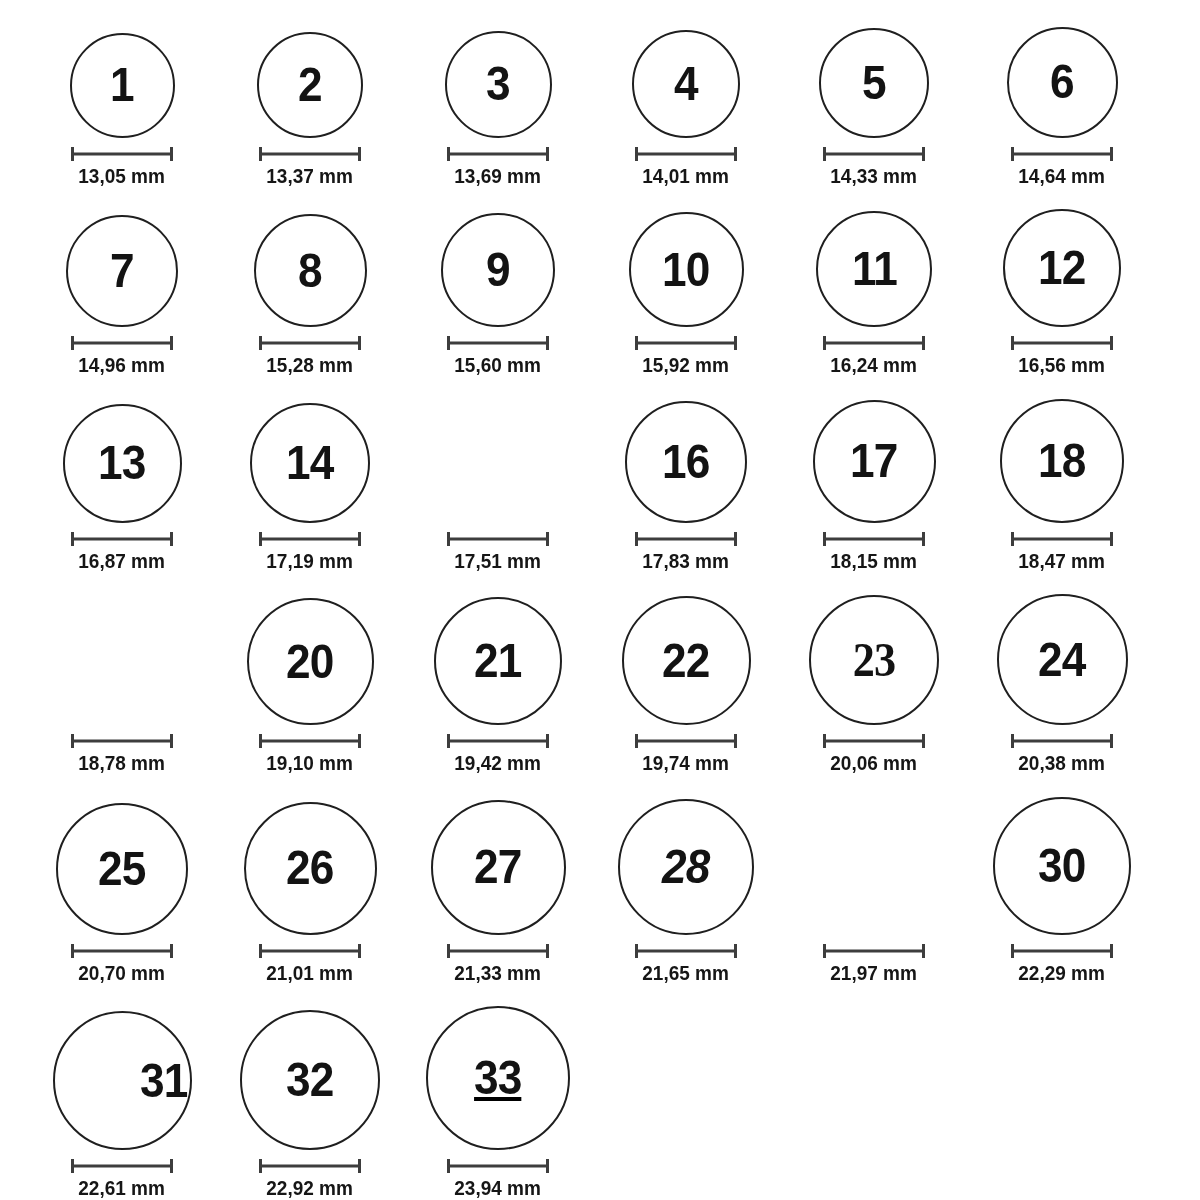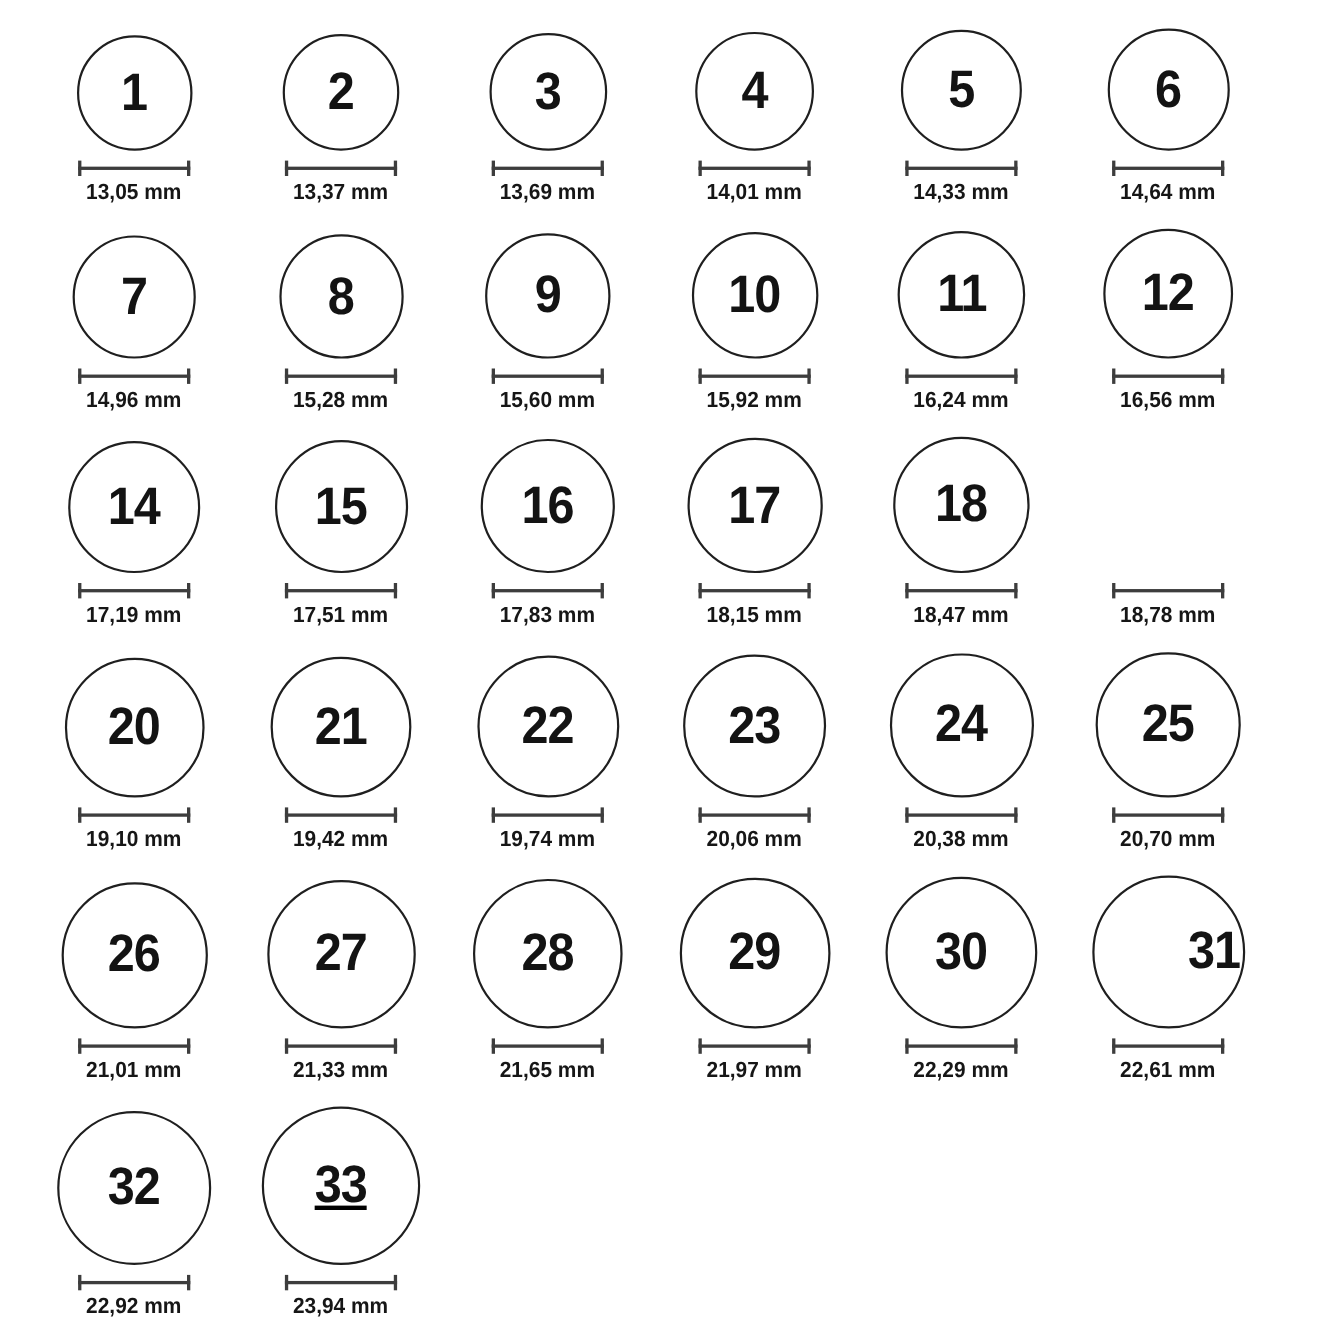--- a/index.html
+++ b/index.html
@@ -227,37 +227,45 @@
       <span class="size-number">12</span>
     </div>
     <div class="measure">
       <span class="tick-left"></span>
       <span class="bar"></span>
       <span class="tick-right"></span>
     </div>
     <div class="diameter-label">16,56 mm</div>
   </div>
 
+  <div class="cell">
+    <div class="ring-circle" style="width: 119px; height: 119px;">
+      <span class="size-number">13</span>
+    </div>
+    <div class="measure">
+      <span class="tick-left"></span>
+      <span class="bar"></span>
+      <span class="tick-right"></span>
+    </div>
+    <div class="diameter-label">16,87 mm</div>
+  </div>
 
   <div class="cell">
     <div class="ring-circle" style="width: 120px; height: 120px;">
       <span class="size-number">14</span>
     </div>
     <div class="measure">
       <span class="tick-left"></span>
       <span class="bar"></span>
       <span class="tick-right"></span>
     </div>
     <div class="diameter-label">17,19 mm</div>
   </div>
 
   <div class="cell">
-    <div class="ring-circle" style="width: 121px; height: 121px;">
-      <span class="size-number">15</span>
-    </div>
     <div class="measure">
       <span class="tick-left"></span>
       <span class="bar"></span>
       <span class="tick-right"></span>
     </div>
     <div class="diameter-label">17,51 mm</div>
   </div>
 
   <div class="cell">
     <div class="ring-circle" style="width: 122px; height: 122px; text-align: right;">
@@ -334,21 +342,21 @@
     </div>
     <div class="measure">
       <span class="tick-left"></span>
       <span class="bar"></span>
       <span class="tick-right"></span>
     </div>
     <div class="diameter-label">19,74 mm</div>
   </div>
 
   <div class="cell">
-    <div class="ring-circle" style="width: 130px; height: 130px;">
+    <div class="ring-circle" style="width: 130px; height: 130px; font-family: Liberation Serif, serif;">
       <span class="size-number">23</span>
     </div>
     <div class="measure">
       <span class="tick-left"></span>
       <span class="bar"></span>
       <span class="tick-right"></span>
     </div>
     <div class="diameter-label">20,06 mm</div>
   </div>
 
@@ -394,35 +402,32 @@
     </div>
     <div class="measure">
       <span class="tick-left"></span>
       <span class="bar"></span>
       <span class="tick-right"></span>
     </div>
     <div class="diameter-label">21,33 mm</div>
   </div>
 
   <div class="cell">
-    <div class="ring-circle" style="width: 136px; height: 136px;">
+    <div class="ring-circle" style="width: 136px; height: 136px; font-style: italic;">
       <span class="size-number">28</span>
     </div>
     <div class="measure">
       <span class="tick-left"></span>
       <span class="bar"></span>
       <span class="tick-right"></span>
     </div>
     <div class="diameter-label">21,65 mm</div>
   </div>
 
   <div class="cell">
-    <div class="ring-circle" style="width: 137px; height: 137px;">
-      <span class="size-number">29</span>
-    </div>
     <div class="measure">
       <span class="tick-left"></span>
       <span class="bar"></span>
       <span class="tick-right"></span>
     </div>
     <div class="diameter-label">21,97 mm</div>
   </div>
 
   <div class="cell">
     <div class="ring-circle" style="width: 138px; height: 138px;">

